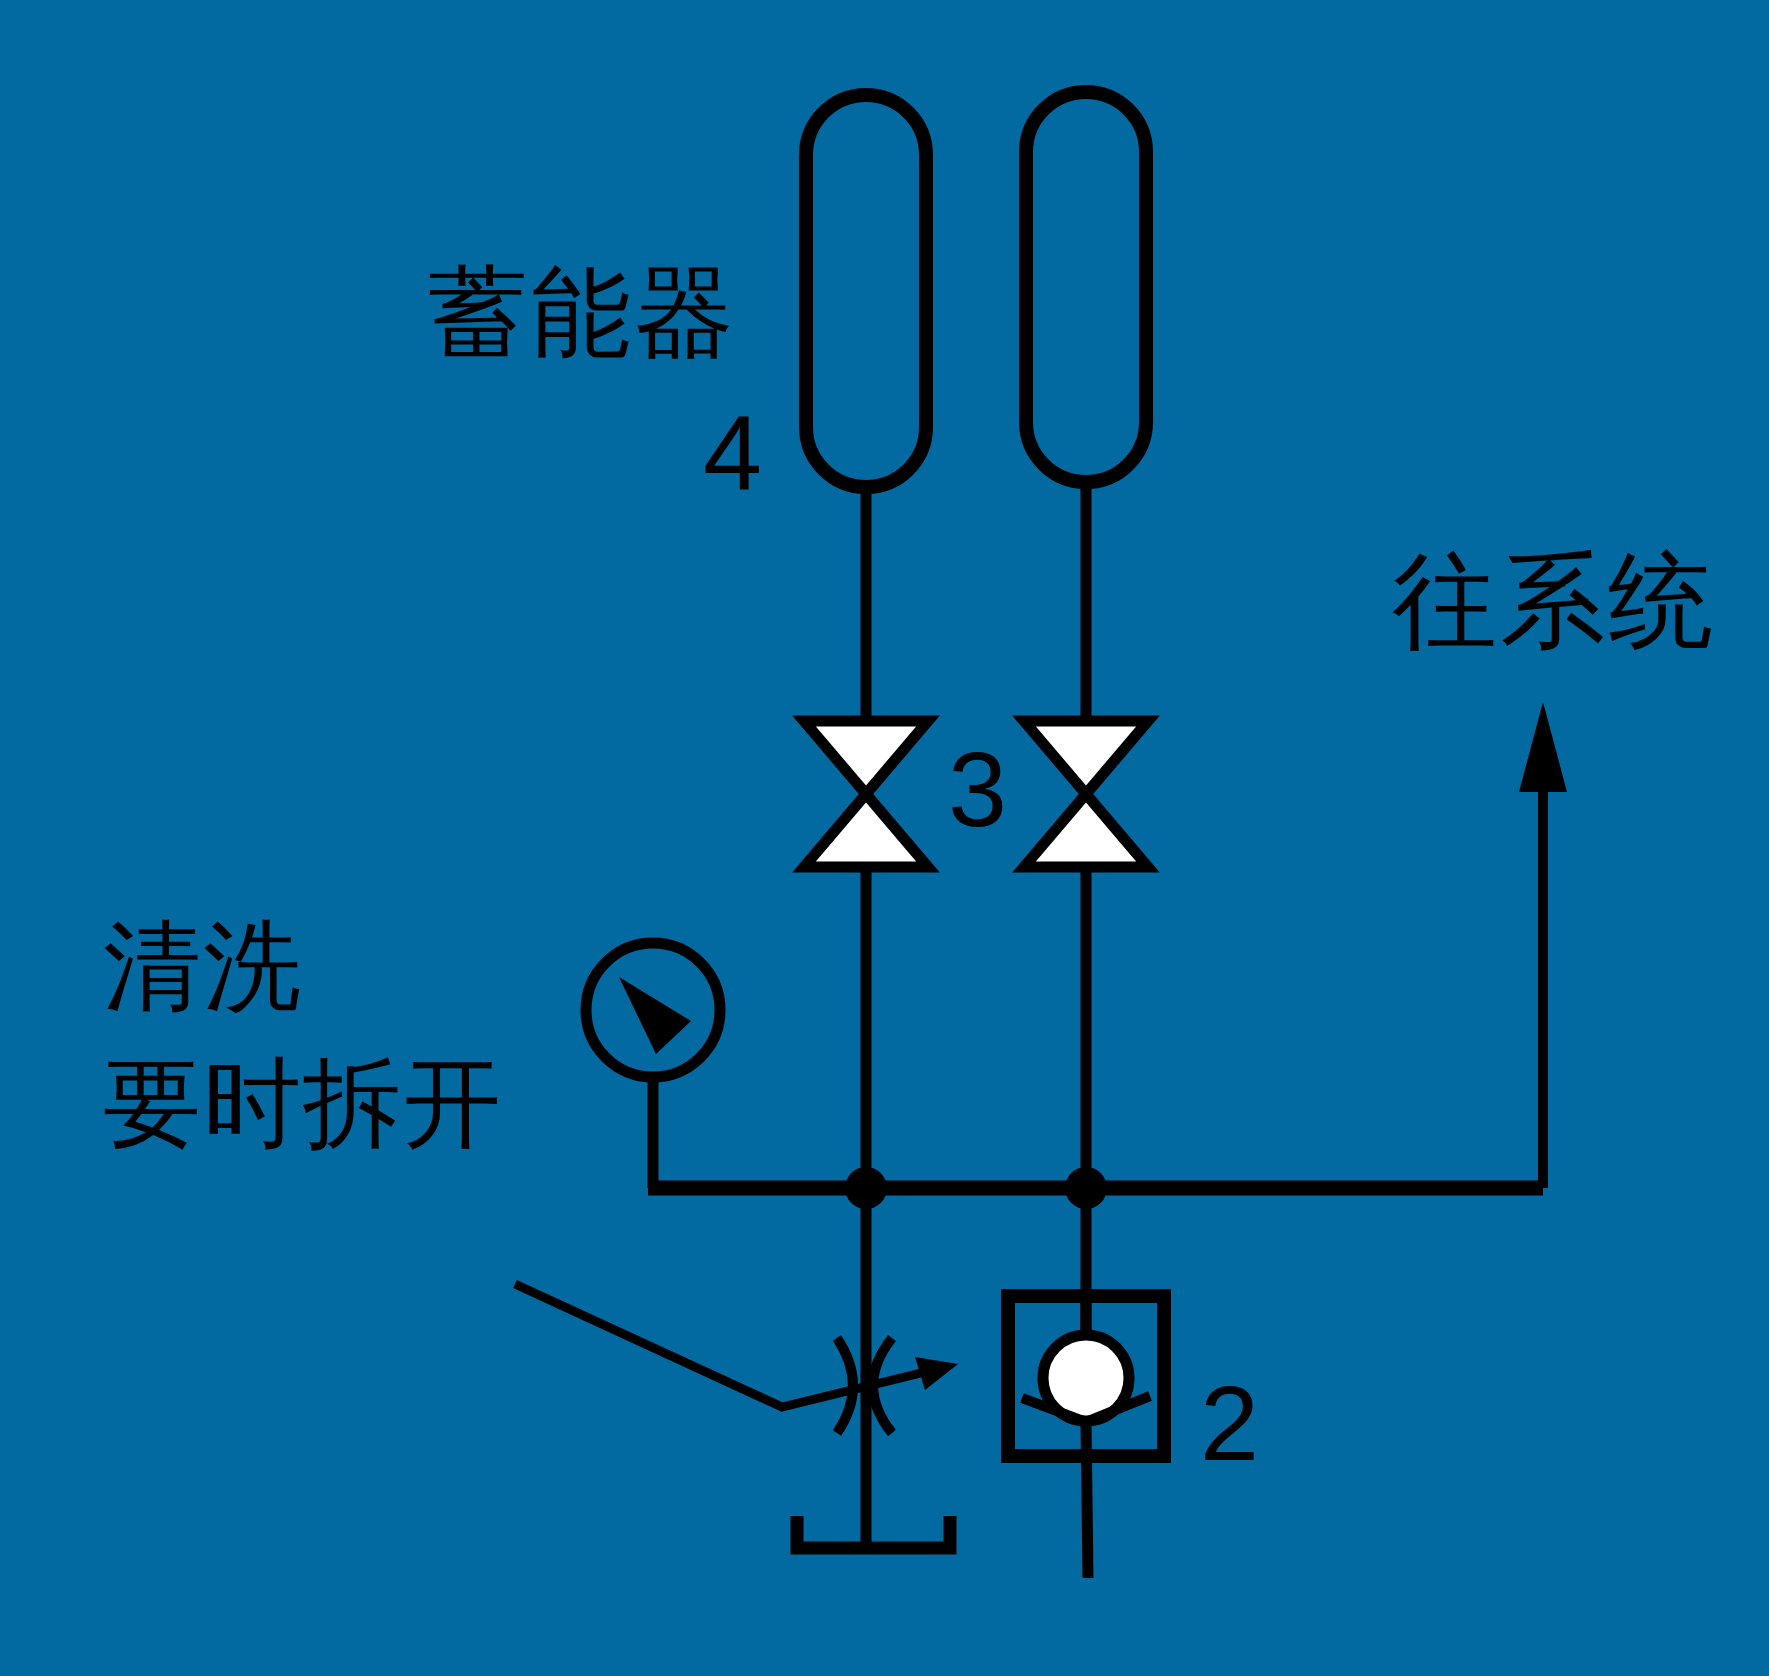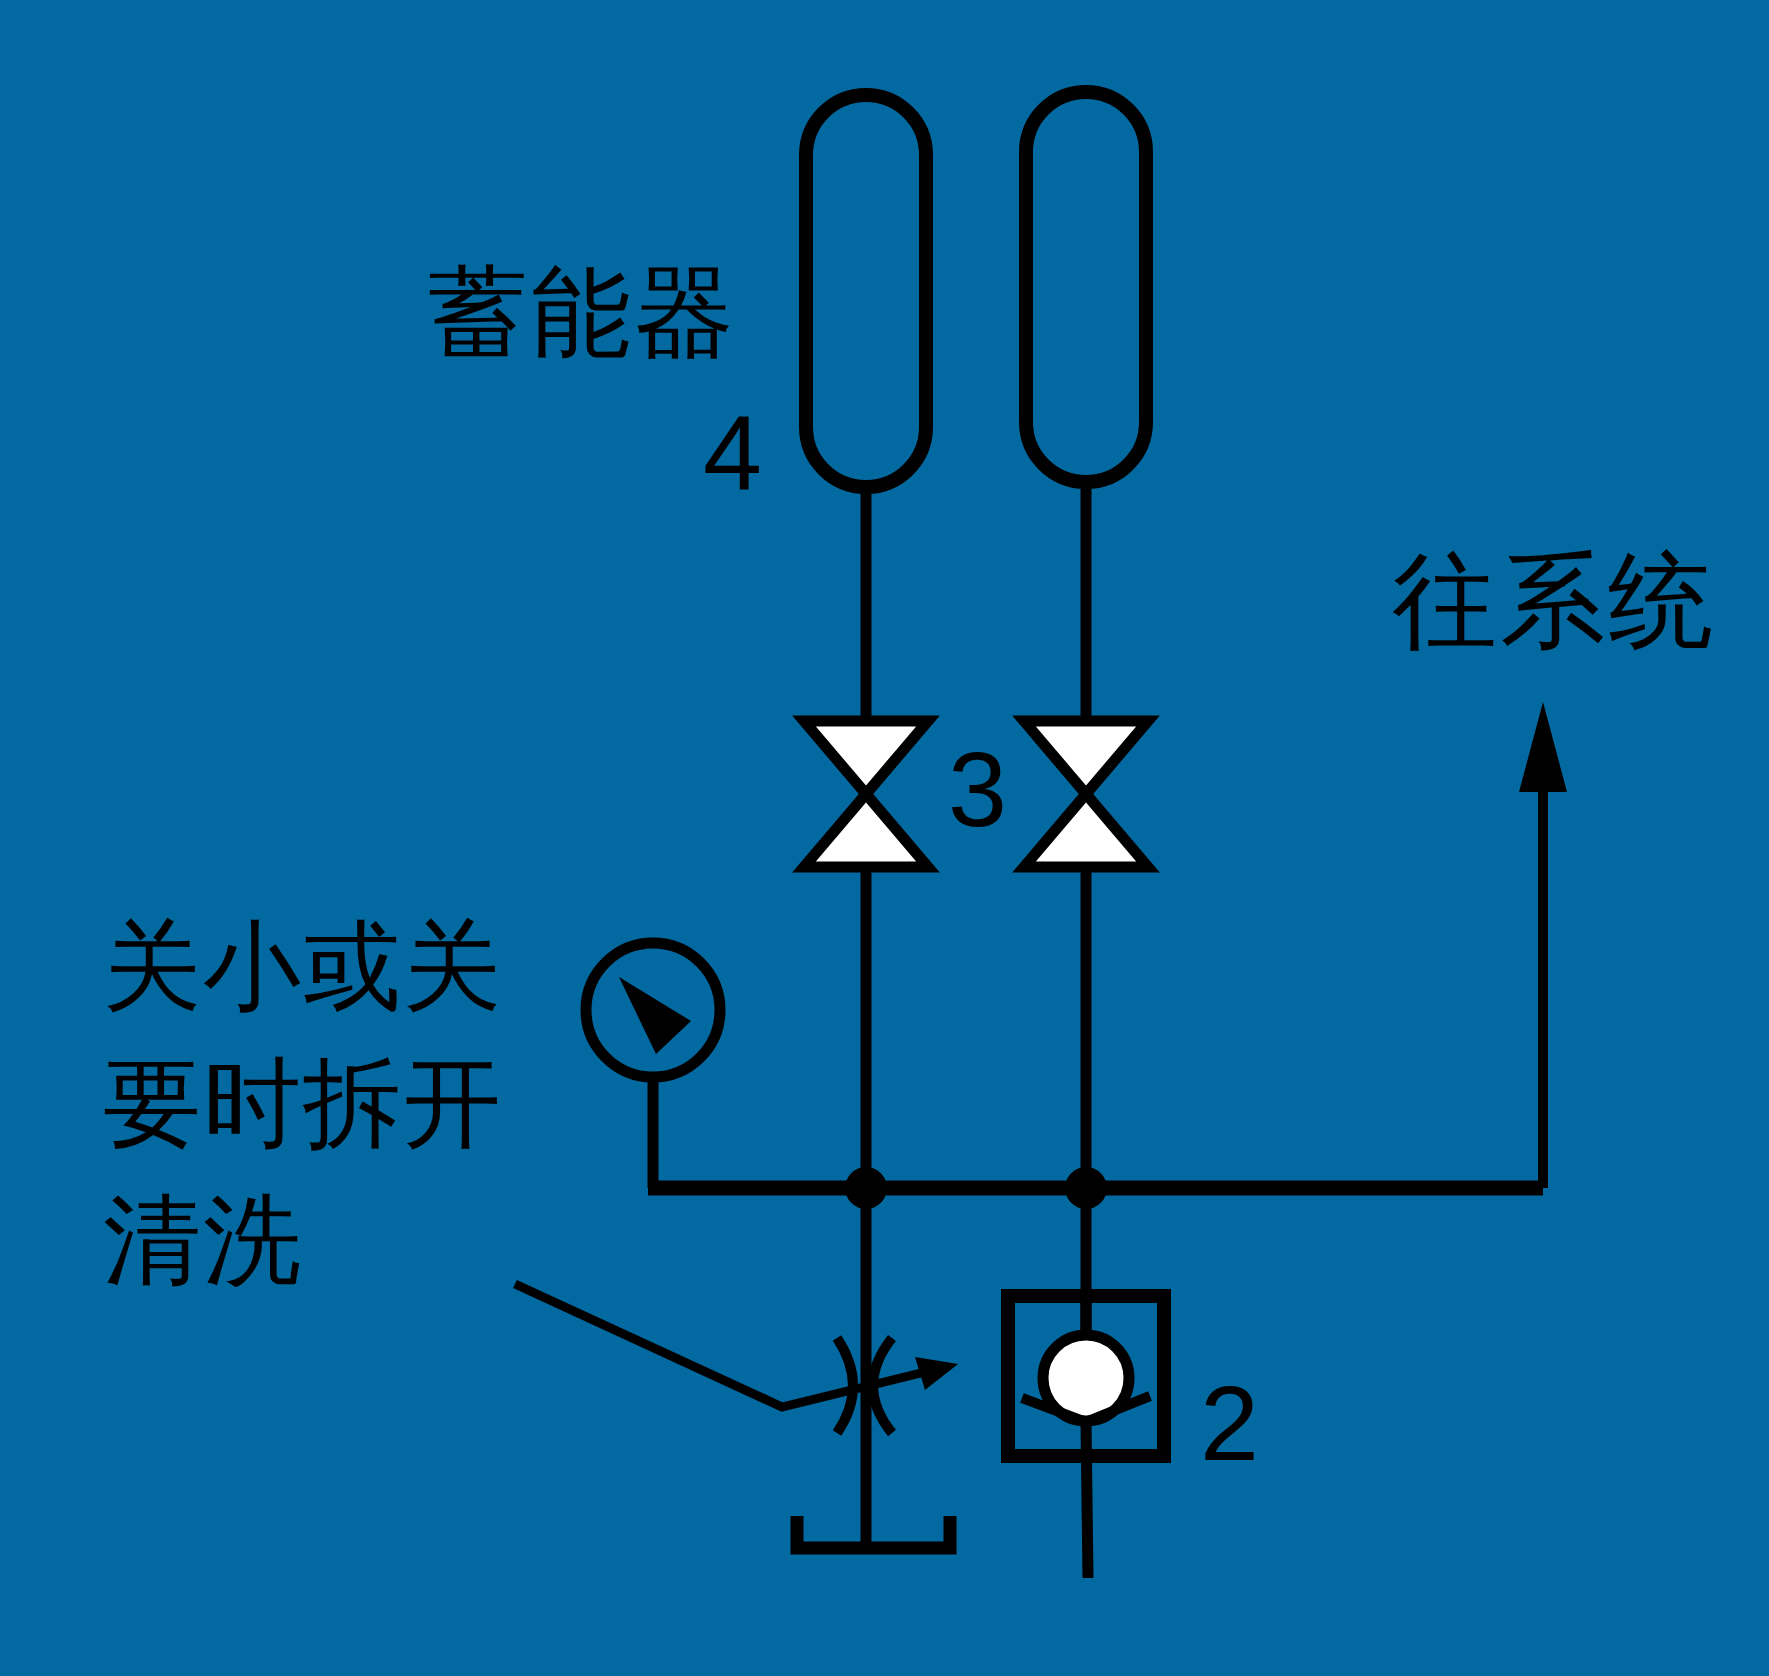--- a/index.html
+++ b/index.html
@@ -110,18 +110,17 @@
 
   <div id="label-num4" class="lbl">4</div>
 
   <div id="label-num3" class="lbl">3</div>
 
   <div id="label-num2" class="lbl">2</div>
 
   <div id="label-to-system" class="lbl lbl-cjk">往系统</div>
 
   <div id="label-annotation" class="lbl">
-    <div>关小或关</div>
+    <div>清洗</div>
     <div>要时拆开</div>
-    <div>清洗</div>
   </div>
 
 </div>
 
 </body></html>

